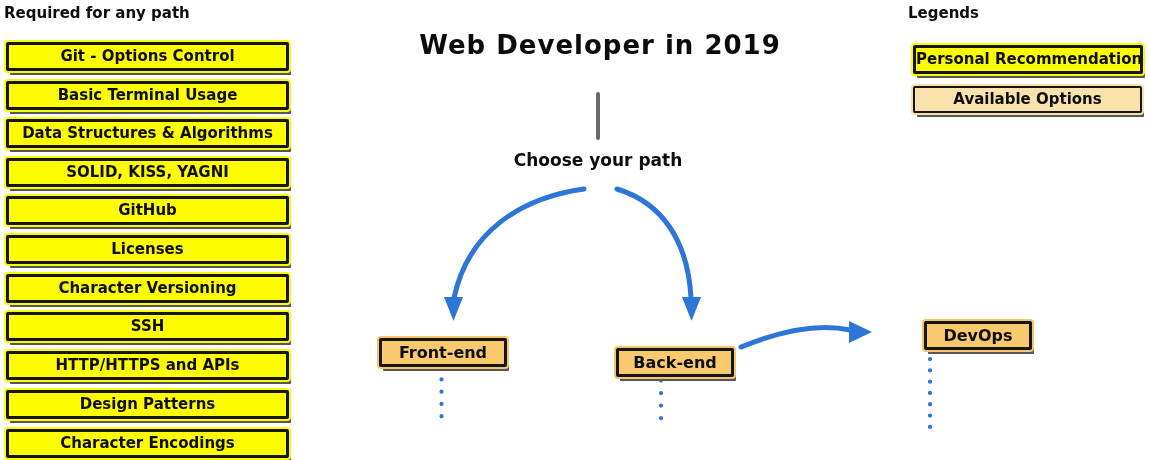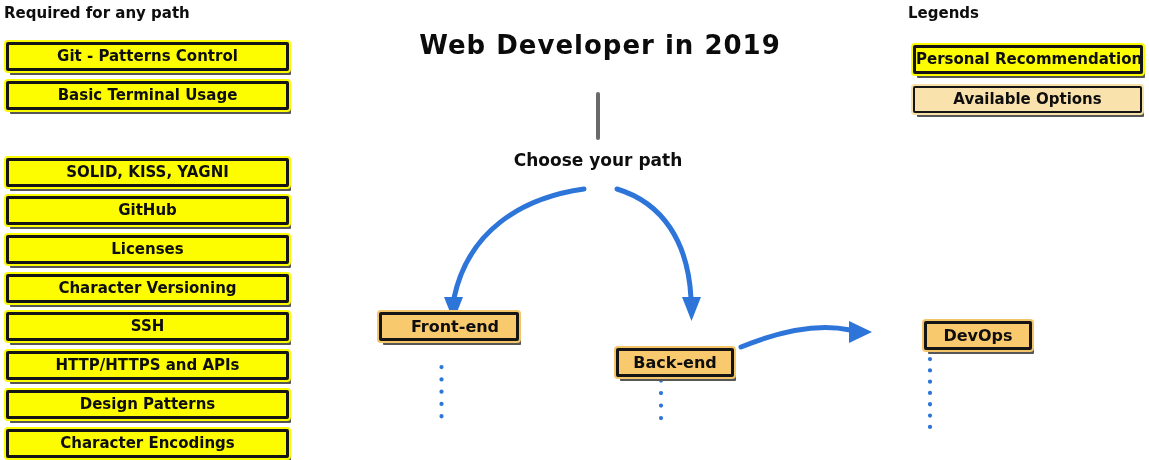--- a/index.html
+++ b/index.html
@@ -74,22 +74,23 @@
     pointer-events:none;
   }
 </style>
 </head>
 <body>
 
 <div class="canvas">
 
   <div class="heading" style="left:4px;top:4px;">Required for any path</div>
 
-  <div class="sbox ybox" style="left:6px;top:42px;width:277px;">Git - Patterns Control</div>
+  <div class="sbox ybox" style="left:6px;top:42px;width:277px;">Git - Options Control</div>
   <div class="sbox ybox" style="left:6px;top:81px;width:277px;">Basic Terminal Usage</div>
+  <div class="sbox ybox" style="left:6px;top:119px;width:277px;">Data Structures &amp; Algorithms</div>
   <div class="sbox ybox" style="left:6px;top:158px;width:277px;">SOLID, KISS, YAGNI</div>
   <div class="sbox ybox" style="left:6px;top:196px;width:277px;">GitHub</div>
   <div class="sbox ybox" style="left:6px;top:235px;width:277px;">Licenses</div>
   <div class="sbox ybox" style="left:6px;top:274px;width:277px;">Character Versioning</div>
   <div class="sbox ybox" style="left:6px;top:312px;width:277px;">SSH</div>
   <div class="sbox ybox" style="left:6px;top:351px;width:277px;">HTTP/HTTPS and APIs</div>
   <div class="sbox ybox" style="left:6px;top:390px;width:277px;">Design Patterns</div>
   <div class="sbox ybox" style="left:6px;top:429px;width:277px;">Character Encodings</div>
 
   <div class="title">Web Developer in 2019</div>
@@ -107,21 +108,21 @@
       <polygon points="682,297 701,297 691.5,321"></polygon>
       <polygon points="849,321 849,343 872,332"></polygon>
     </g>
     <g stroke="#2E75D9" stroke-width="4.2" stroke-linecap="round" fill="none">
       <path d="M 441.5 367 L 441.5 428" stroke-dasharray="0.1 12.2"></path>
       <path d="M 661 368 L 661 430" stroke-dasharray="0.1 12.4"></path>
       <path d="M 930 359 L 930 438" stroke-dasharray="0.1 11.2"></path>
     </g>
   </svg>
 
-  <div class="sbox tanbox" style="left:379px;top:312px;width:122px;padding-left:12px;">Front-end</div>
+  <div class="sbox tanbox" style="left:379px;top:338px;width:122px;">Front-end</div>
   <div class="sbox tanbox" style="left:616px;top:348px;width:112px;">Back-end</div>
   <div class="sbox tanbox" style="left:882px;top:321px;width:102px;margin-left:42px;">DevOps</div>
 
   <div class="heading" style="left:908px;top:4px;">Legends</div>
   <div class="sbox ybox" style="left:913px;top:45px;width:224px;">Personal Recommendation!</div>
   <div class="sbox wheatbox" style="left:913px;top:86px;width:225px;">Available Options</div>
 
 </div>
 
 </body></html>

